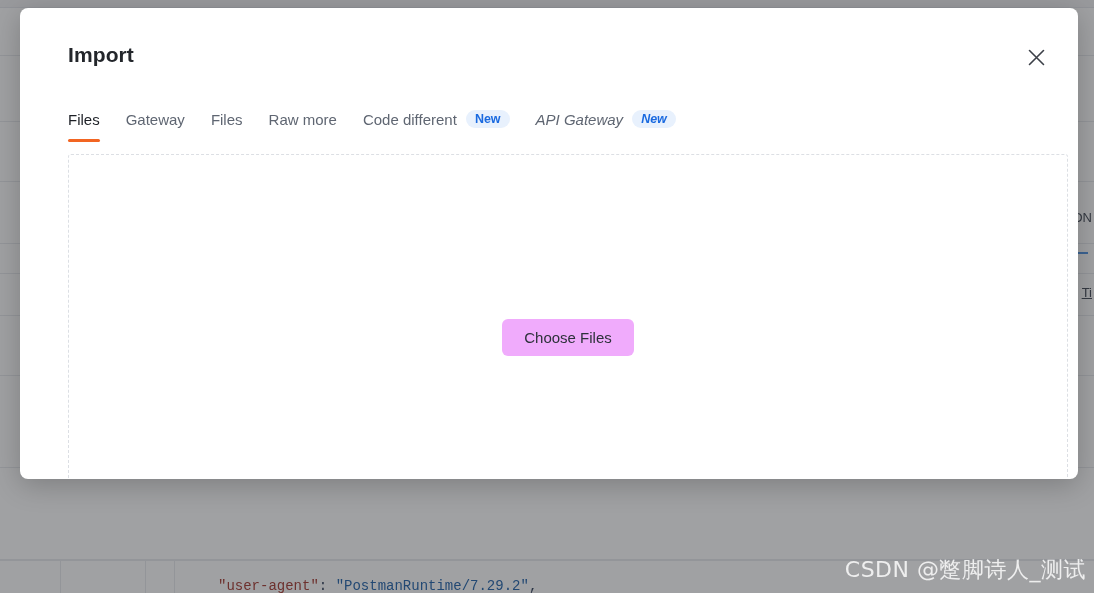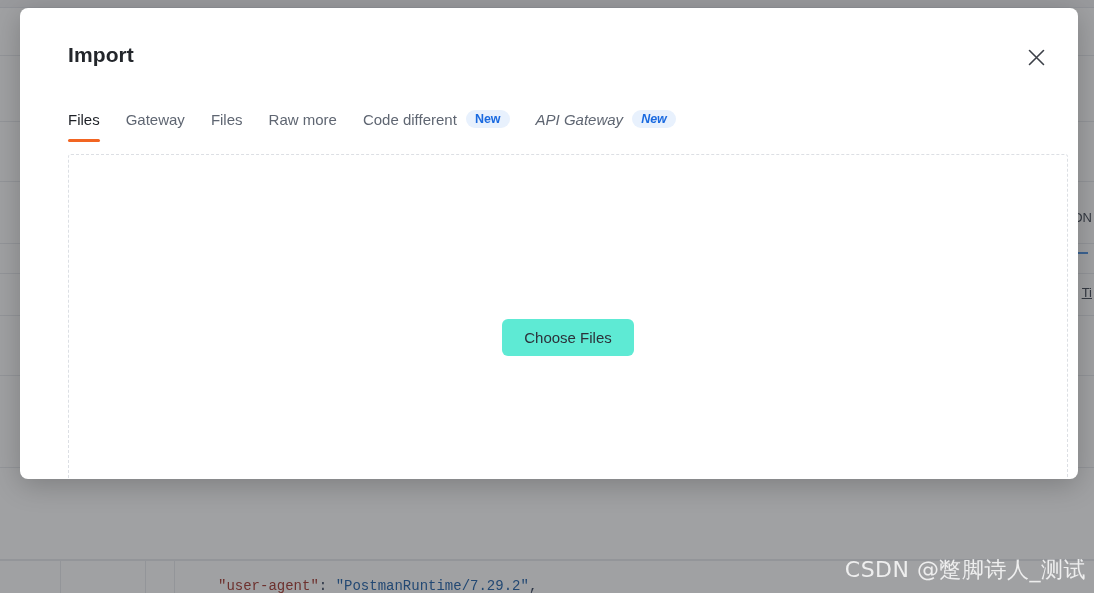--- a/index.html
+++ b/index.html
@@ -209,21 +209,21 @@
     width: 1000px;
     height: 366px;
     border: 1.5px dashed #dcdfe4;
     border-radius: 3px;
     box-sizing: border-box;
     display: flex;
     align-items: center;
     justify-content: center;
   }
   .choose-files-btn {
-    background: #5eead4;
+    background: #f0abfc;
     color: #2c313a;
     border: none;
     border-radius: 6px;
     font-size: 15px;
     font-family: "Liberation Sans", sans-serif;
     padding: 11px 22px;
     cursor: pointer;
     line-height: 1;
   }
 

